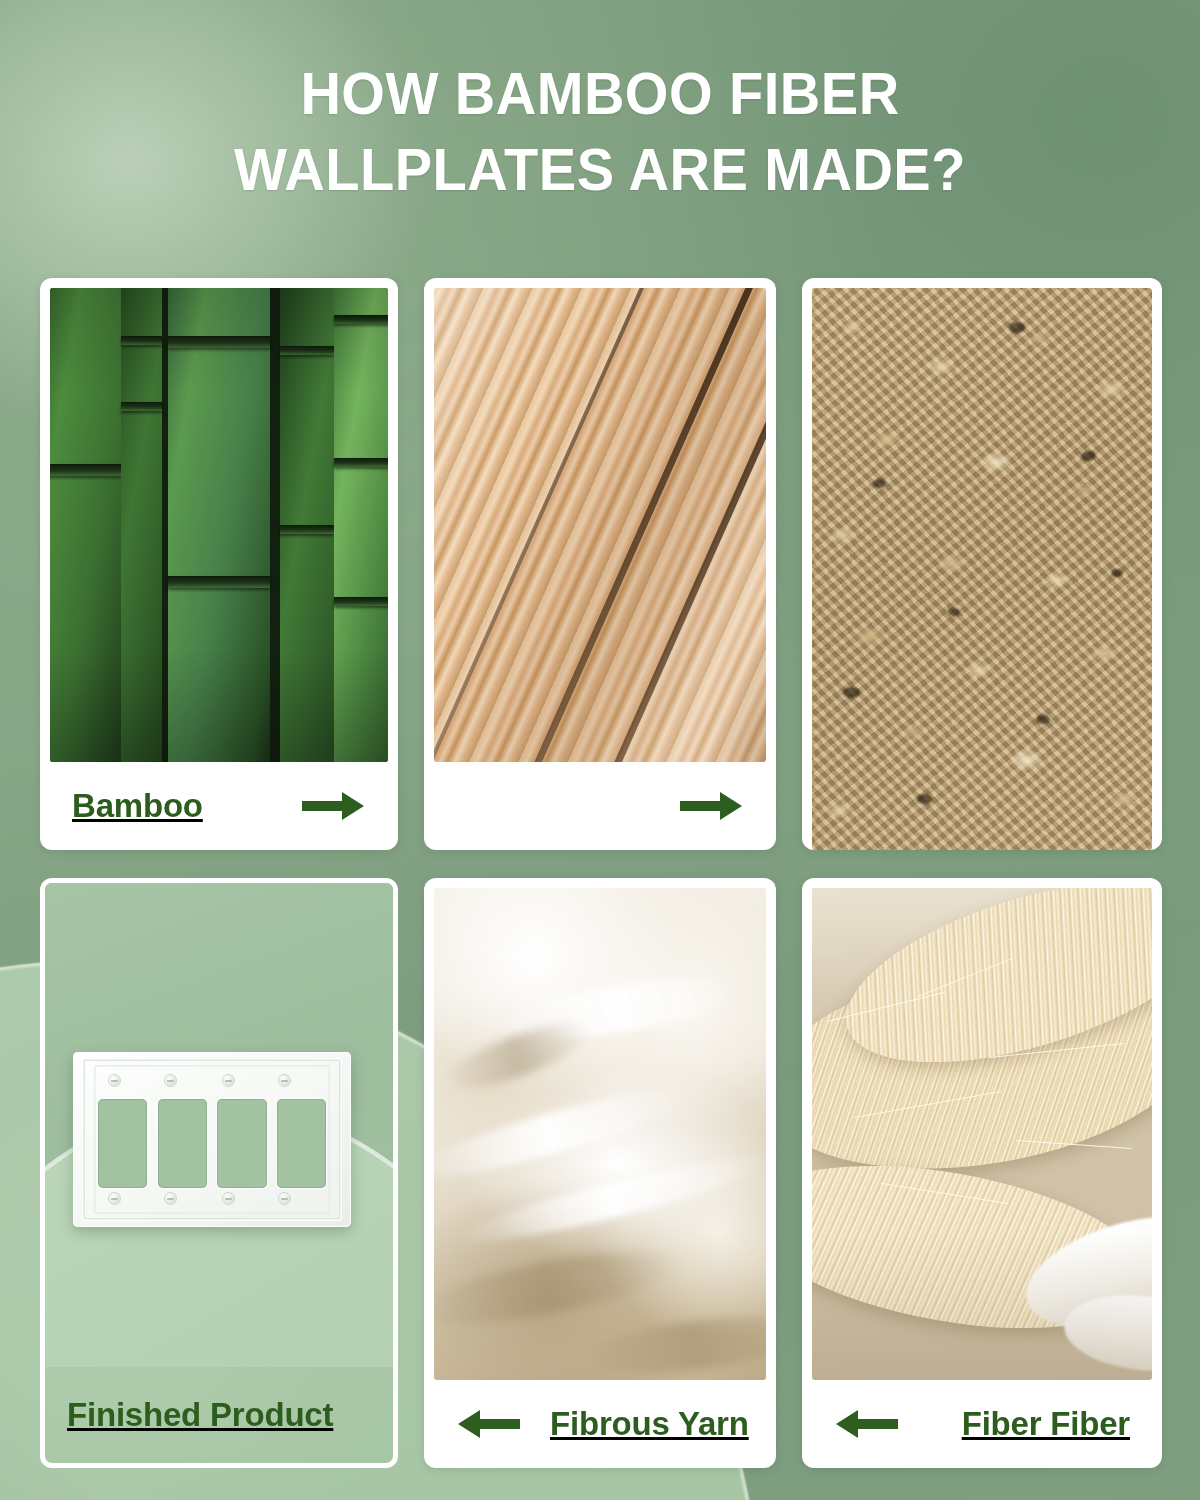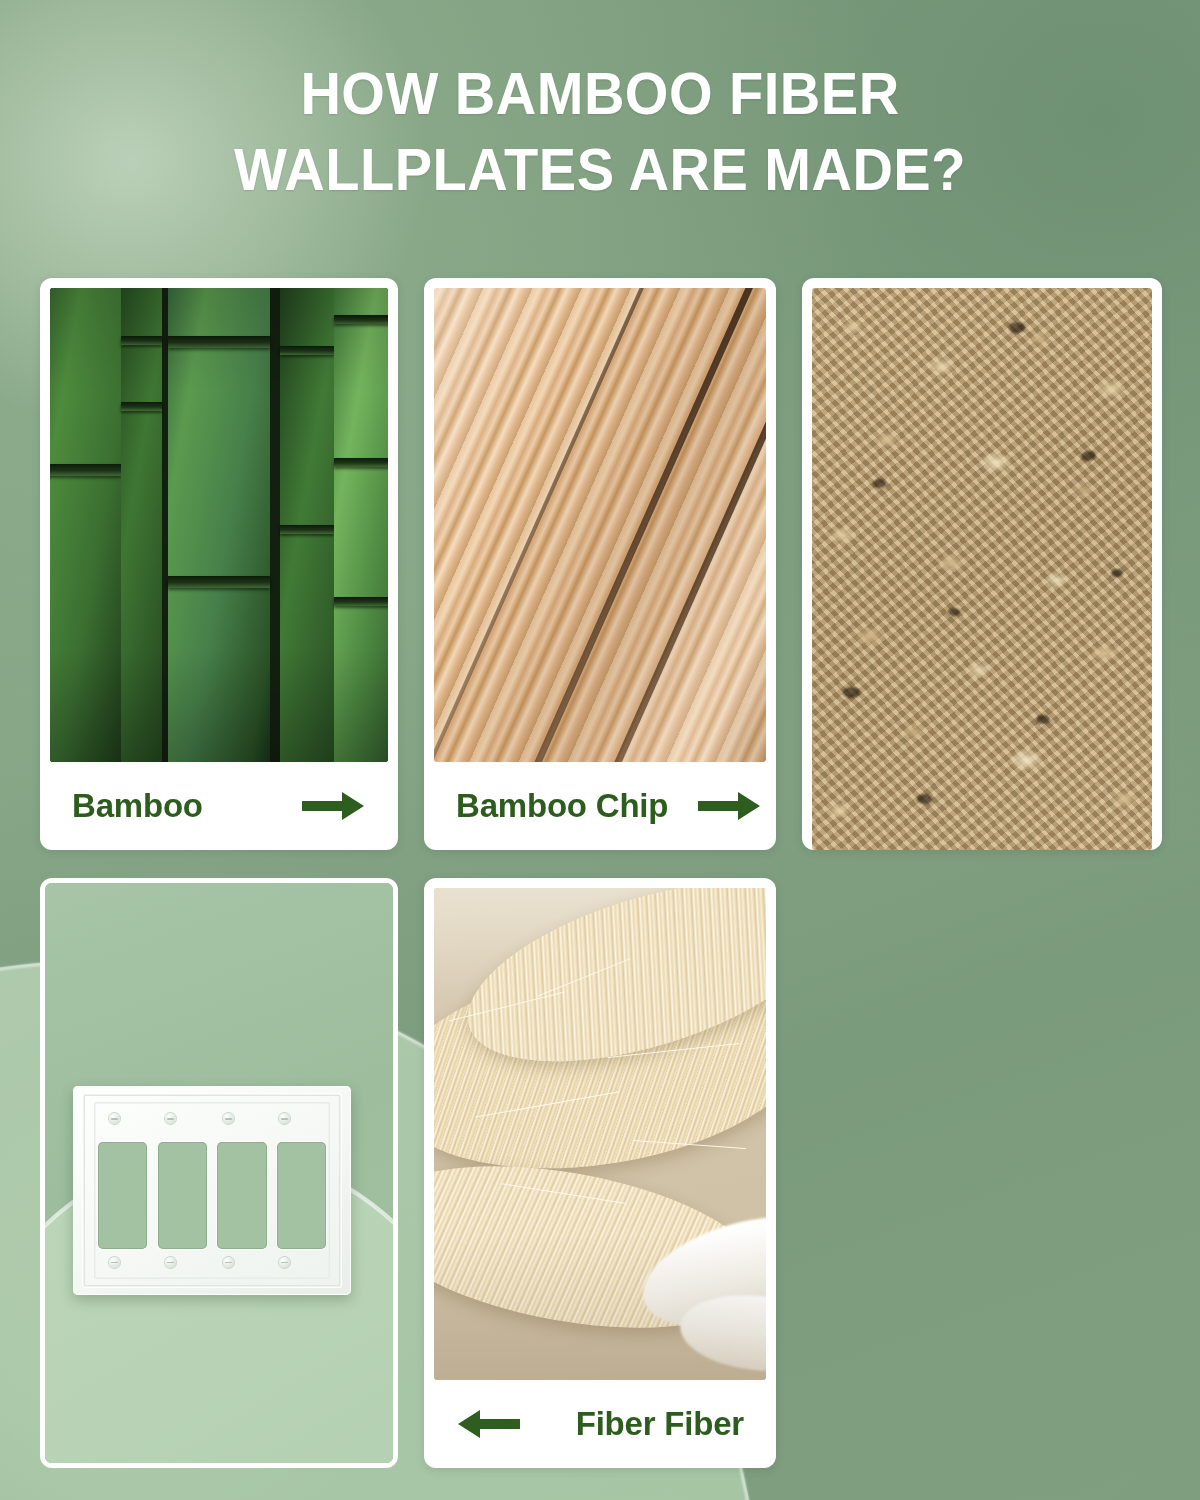--- a/index.html
+++ b/index.html
@@ -64,20 +64,21 @@
 
   
   #grid {
     position:absolute; z-index:5;
     left:40px; top:278px; width:1128px; height:1190px;
     display:grid;
     grid-template-columns:358px 352px 360px;
     grid-template-rows:572px 1fr;
     column-gap:26px;
     row-gap:28px;
+    text-decoration:underline;
   }
 
   .card {
     position:relative;
     background:#ffffff;
     border-radius:12px;
     padding:10px 10px 0 10px;
     display:flex;
     flex-direction:column;
     box-shadow:0 2px 9px rgba(35,55,38,.13);
@@ -348,21 +349,20 @@
   </div>
 
   <div class="card">
     <div class="photo ph-chip">
       <div class="sheen"></div>
       <div class="dark" style="left:62%"></div>
       <div class="dark" style="left:86%"></div>
       <div class="dark" style="left:30%;width:4px;opacity:.7"></div>
     </div>
     <div class="caption">
-      <span class="label">Bamboo Chip</span>
       <span class="spacer"></span>
       <svg class="arrow" width="66" height="36" viewBox="0 0 66 36">
         <path d="M2 13 H42 V4 L64 18 L42 32 V23 H2 Z" fill="#2e5e1f"></path>
       </svg>
     </div>
   </div>
 
   <div class="card">
     <div class="photo ph-pulp">
       <span class="spk" style="left:58%;top:6%;width:16px;height:11px"></span>
@@ -392,22 +392,42 @@
         <span class="screw" style="left:13%;top:13%"></span>
         <span class="screw" style="left:33%;top:13%"></span>
         <span class="screw" style="left:54%;top:13%"></span>
         <span class="screw" style="left:74%;top:13%"></span>
         <span class="screw" style="left:13%;bottom:13%"></span>
         <span class="screw" style="left:33%;bottom:13%"></span>
         <span class="screw" style="left:54%;bottom:13%"></span>
         <span class="screw" style="left:74%;bottom:13%"></span>
       </div>
     </div>
-  </div>
-
+    <div class="caption" style="height:96px;background:transparent">
+      <span class="label">Finished Product</span>
+    </div>
+  </div>
+
+  <div class="card">
+    <div class="photo ph-yarn">
+      <span class="streak" style="left:-8%;top:46%;width:86%;height:40px;transform:rotate(-16deg)"></span>
+      <span class="streak" style="left:6%;top:60%;width:96%;height:34px;transform:rotate(-14deg)"></span>
+      <span class="streak" style="left:18%;top:20%;width:74%;height:46px;transform:rotate(-9deg)"></span>
+      <span class="shade" style="left:-6%;top:76%;width:80%;height:52px;transform:rotate(-11deg)"></span>
+      <span class="shade" style="left:2%;top:30%;width:46%;height:40px;transform:rotate(-20deg)"></span>
+      <span class="shade" style="left:44%;top:88%;width:70%;height:48px;transform:rotate(-7deg)"></span>
+    </div>
+    <div class="caption rev">
+      <svg class="arrow" width="66" height="36" viewBox="0 0 66 36">
+        <path d="M64 13 H24 V4 L2 18 L24 32 V23 H64 Z" fill="#2e5e1f"></path>
+      </svg>
+      <span class="spacer"></span>
+      <span class="label">Fibrous Yarn</span>
+    </div>
+  </div>
 
   <div class="card">
     <div class="photo ph-fiber">
       <div class="topband"></div>
       <div class="hank" style="left:-14%;top:16%;width:128%;height:40%;transform:rotate(-9deg)"></div>
       <div class="hank h2" style="left:8%;top:2%;width:112%;height:30%;transform:rotate(-17deg)"></div>
       <div class="hank h2" style="left:-20%;top:58%;width:120%;height:30%;transform:rotate(10deg)"></div>
       <div class="white-rope" style="left:62%;top:68%;width:62%;height:20%;transform:rotate(-16deg)"></div>
       <div class="white-rope" style="left:74%;top:83%;width:46%;height:15%;transform:rotate(6deg)"></div>
       <span class="wisp" style="left:4%;top:24%;width:36%;transform:rotate(-14deg)"></span>

